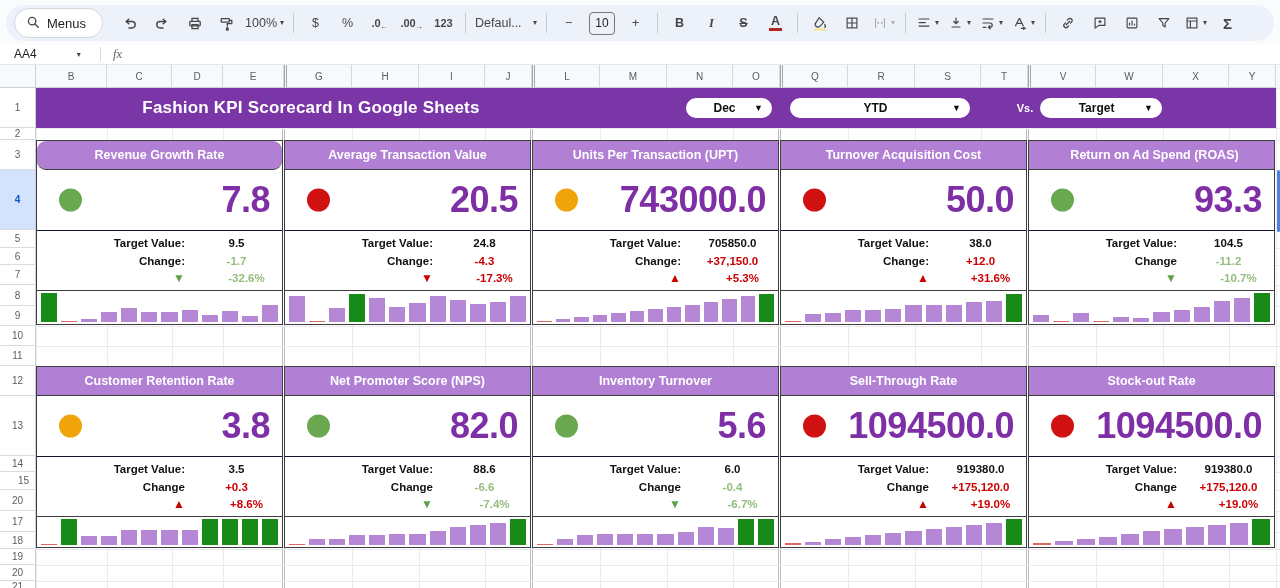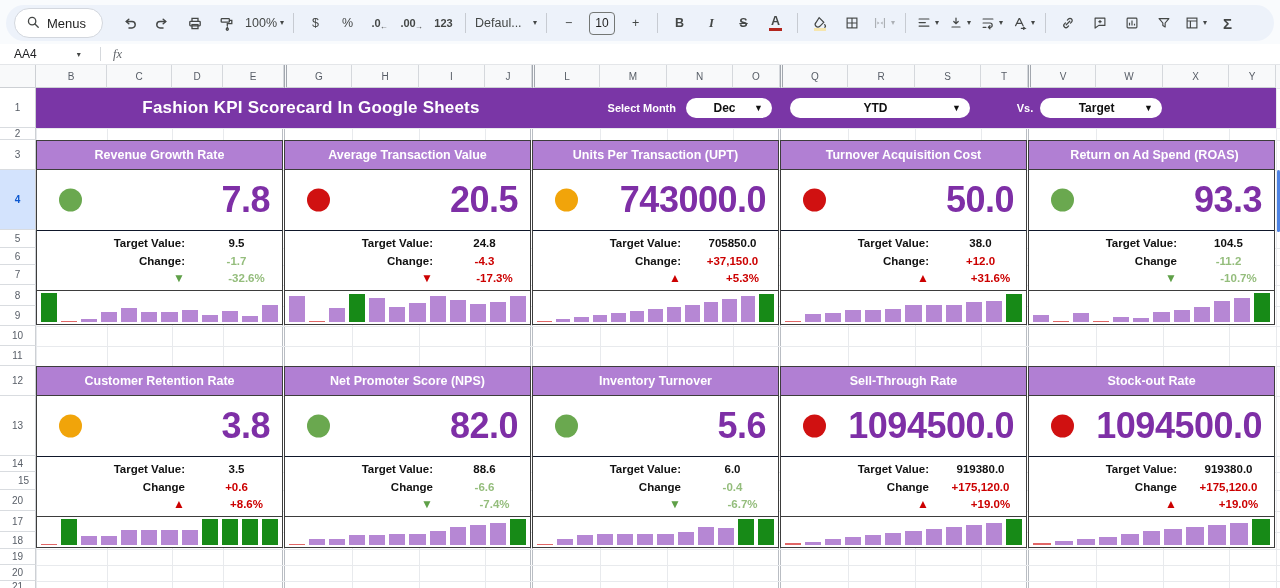--- a/index.html
+++ b/index.html
@@ -402,39 +402,38 @@
       <div class="hline" style="top: 402px;"></div>
       <div class="hline" style="top: 423px;"></div>
       <div class="hline" style="top: 444px;"></div>
       <div class="hline" style="top: 461px;"></div>
       <div class="hline" style="top: 477px;"></div>
       <div class="hline" style="top: 493px;"></div>
     </div>
 
   <div class="banner" style="background: rgb(122, 54, 166);">
     <div class="banner-title">Fashion KPI Scorecard In Google Sheets</div>
-    <div class="select-month">Select Month</div>
     <div class="pill pill-month">
       <span class="pill-label">Dec</span>
       <span class="pill-caret">▼</span>
     </div>
     <div class="pill pill-period">
       <span class="pill-label">YTD</span>
       <span class="pill-caret">▼</span>
     </div>
     <div class="vs">Vs.</div>
     <div class="pill pill-compare">
       <span class="pill-label">Target</span>
       <span class="pill-caret">▼</span>
     </div>
   </div>
 
   <div id="cards-layer">
       <div class="card" style="left: 36px; top: 140px; height: 185px;">
-    <div class="card-header" style="background: rgb(177, 127, 211);">
+    <div class="card-header" style="background: rgb(177, 127, 211); border-radius: 9px;">
           <span class="card-title">Revenue Growth Rate</span>
         </div>
     <div class="value-row">
       <span class="dot" style="background: rgb(106, 168, 79);"></span>
       <span class="big-value" style="color: rgb(126, 47, 166);">7.8</span>
     </div>
     <div class="details">
       <div class="d-row">
         <span class="d-label t-label">Target Value:</span>
         <span class="d-val t-val">9.5</span>
@@ -620,21 +619,21 @@
       <span class="dot" style="background: rgb(241, 164, 10);"></span>
       <span class="big-value" style="color: rgb(126, 47, 166); margin-left: 35px;">3.8</span>
     </div>
     <div class="details">
       <div class="d-row">
         <span class="d-label t-label">Target Value:</span>
         <span class="d-val t-val">3.5</span>
       </div>
       <div class="d-row">
         <span class="d-label c-label">Change</span>
-        <span class="d-val c-val" style="color: rgb(204, 0, 0);">+0.6</span>
+        <span class="d-val c-val" style="color: rgb(204, 0, 0);">+0.3</span>
       </div>
       <div class="d-row">
         <span class="d-label arrow-cell arr" style="color: rgb(204, 0, 0);">▲</span>
         <span class="d-val pct" style="color: rgb(204, 0, 0);">+8.6%</span>
       </div>
     </div>
     <div class="spark">
           <div class="bar" style="height: 5%; background: rgb(224, 102, 102);"></div>
           <div class="bar" style="height: 100%; background: rgb(23, 138, 23);"></div>
           <div class="bar" style="height: 33%; background: rgb(182, 135, 212);"></div>

